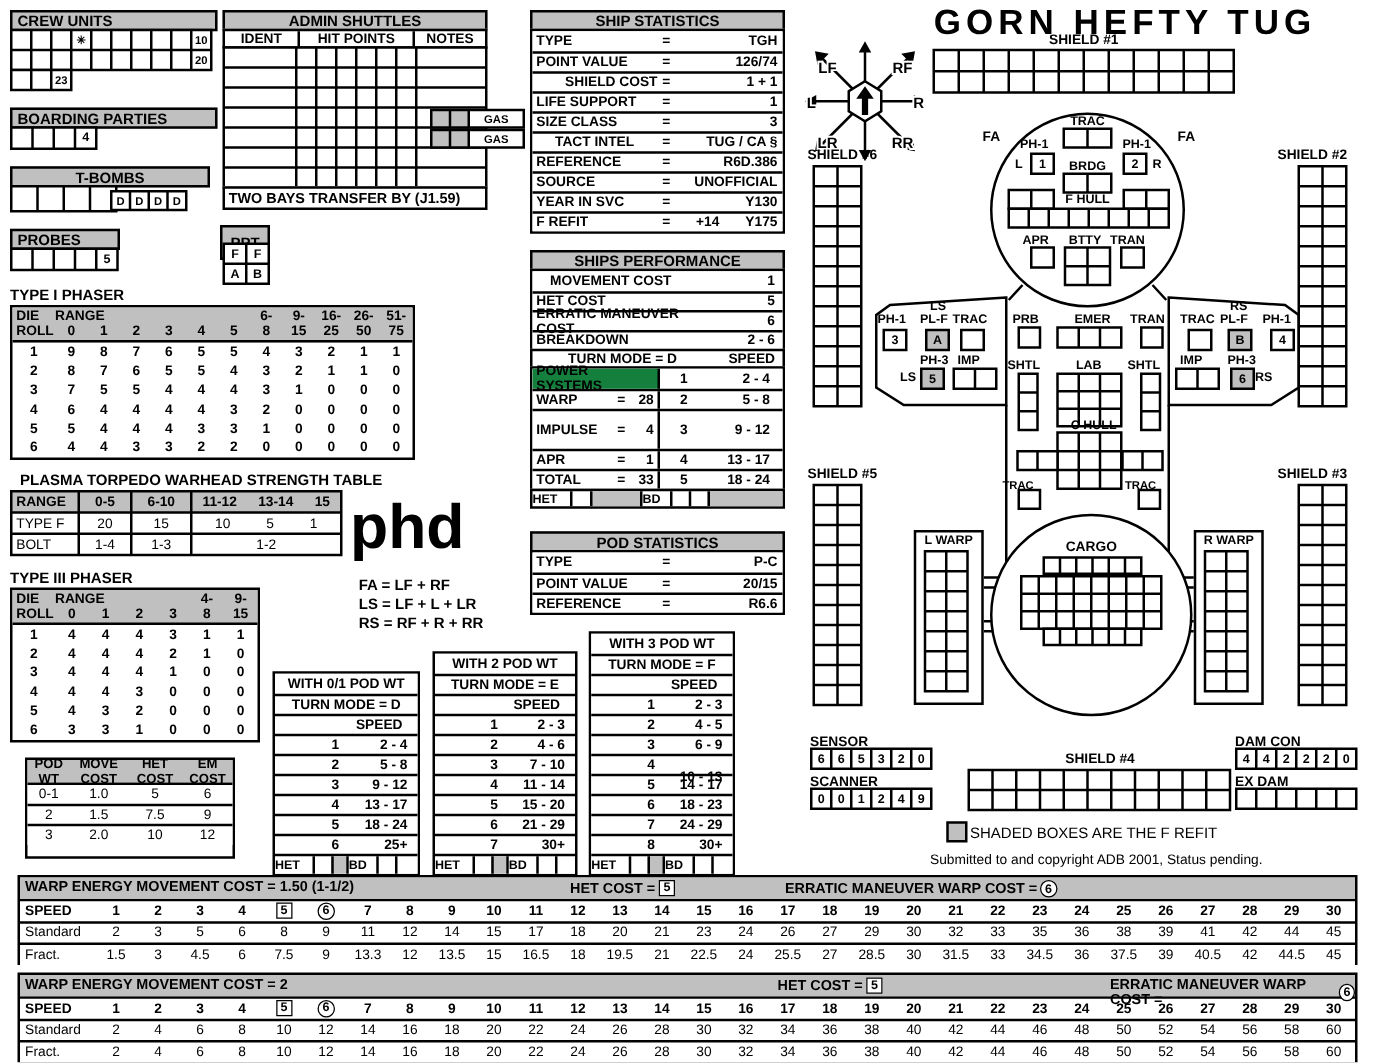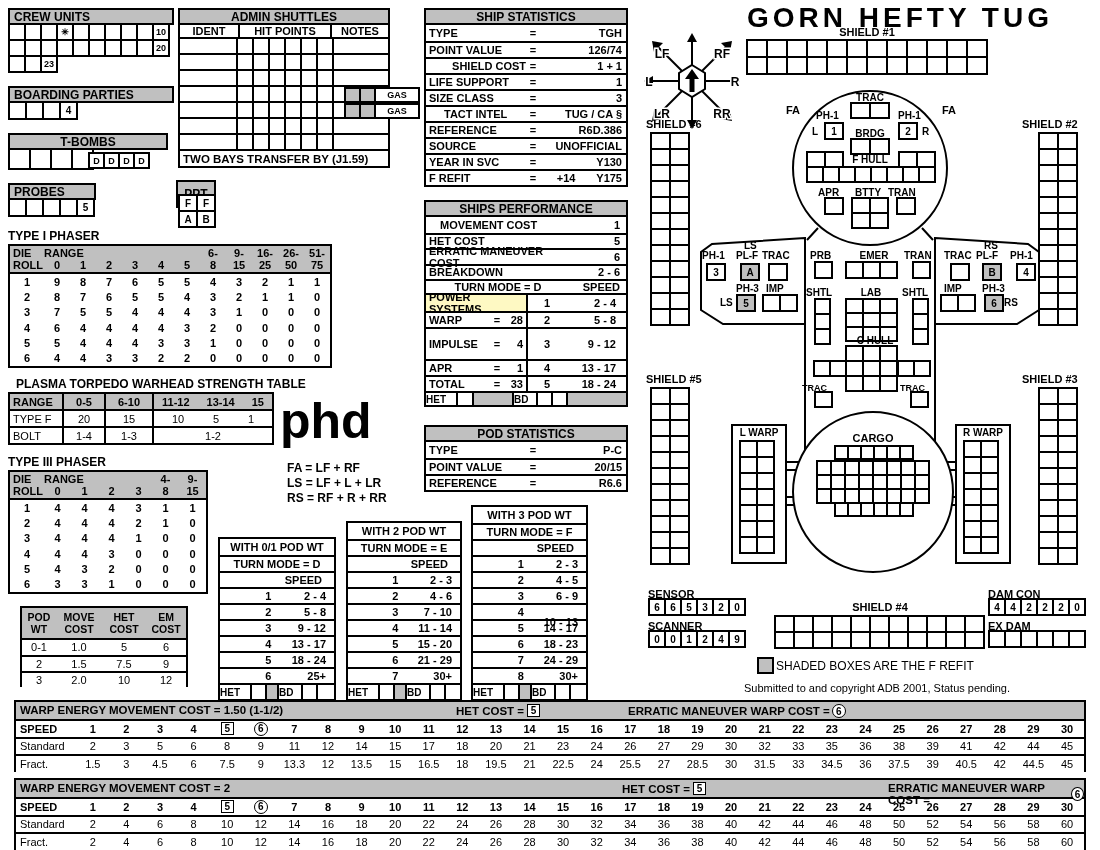--- a/index.html
+++ b/index.html
@@ -324,21 +324,21 @@
         <span style="flex: 1 1 0%; padding-left: 3px;">BREAKDOWN</span>
         <span style="width: 50px; text-align: right; padding-right: 6px;">2 - 6</span>
       </div>
     </div>
     <div class="tbl" style="position: absolute; left: 424px; top: 279px; width: 204px; height: 16px; display: flex; align-items: center; font-weight: bold; font-size: 11px;">
       <span style="flex: 1 1 0%; text-align: center;">TURN MODE = D</span>
       <span style="width: 56px; text-align: right; padding-right: 6px;">SPEED</span>
     </div>
     <div class="tbl" style="position: absolute; left: 424px; top: 293px; width: 204px; height: 100px;">
       <div class="trow" style="height: 16px;">
-        <div style="width: 102px; height: 100%; border-right: 2px solid rgb(0, 0, 0); display: flex; align-items: center; padding: 0px 3px; background: #fef9c3; justify-content: center;">
+        <div style="width: 102px; height: 100%; border-right: 2px solid rgb(0, 0, 0); display: flex; align-items: center; padding: 0px 3px; background: #15803d; justify-content: center;">
           <span>POWER SYSTEMS</span>
         </div>
         <span style="width: 38px; text-align: center;">1</span>
         <span style="flex: 1 1 0%; text-align: right; padding-right: 10px;">2 - 4</span>
       </div>
       <div class="trow" style="height: 16px;">
         <div style="width: 102px; height: 100%; border-right: 2px solid rgb(0, 0, 0); display: flex; align-items: center; padding: 0px 3px;">
           <span style="flex: 1 1 0%;">WARP</span>
           <span style="width: 12px; text-align: center;">=</span>
           <span style="width: 20px; text-align: right;">28</span>
@@ -572,21 +572,21 @@
         <span>10</span>
         <span>5</span>
         <span>1</span>
       </div>
       <div style="font-size: 11px; justify-content: flex-start; padding-left: 3px; font-weight: normal;">BOLT</div>
       <div style="font-size: 11px; justify-content: center; font-weight: normal;">1-4</div>
       <div style="font-size: 11px; justify-content: center; font-weight: normal;">1-3</div>
       <div style="font-size: 11px; justify-content: center; font-weight: normal;">1-2</div>
     </div>
     <div class="tbl" style="position: absolute; left: 20px; top: 606px; width: 168px; height: 81px;">
-      <div class="trow" style="height: 30px; background: rgb(192, 192, 192); font-size: 10.5px;">
+      <div class="trow" style="height: 18px; background: rgb(192, 192, 192); font-size: 10.5px;">
         <span style="width: 34px; text-align: center; white-space: pre-line; line-height: 12px;">POD
 WT</span>
         <span style="width: 46px; text-align: center; white-space: pre-line; line-height: 12px;">MOVE
 COST</span>
         <span style="width: 44px; text-align: center; white-space: pre-line; line-height: 12px;">HET
 COST</span>
         <span style="width: 40px; text-align: center; white-space: pre-line; line-height: 12px;">EM
 COST</span>
       </div>
       <div class="trow" style="height: 16.5px; font-weight: normal; font-size: 11px;">

